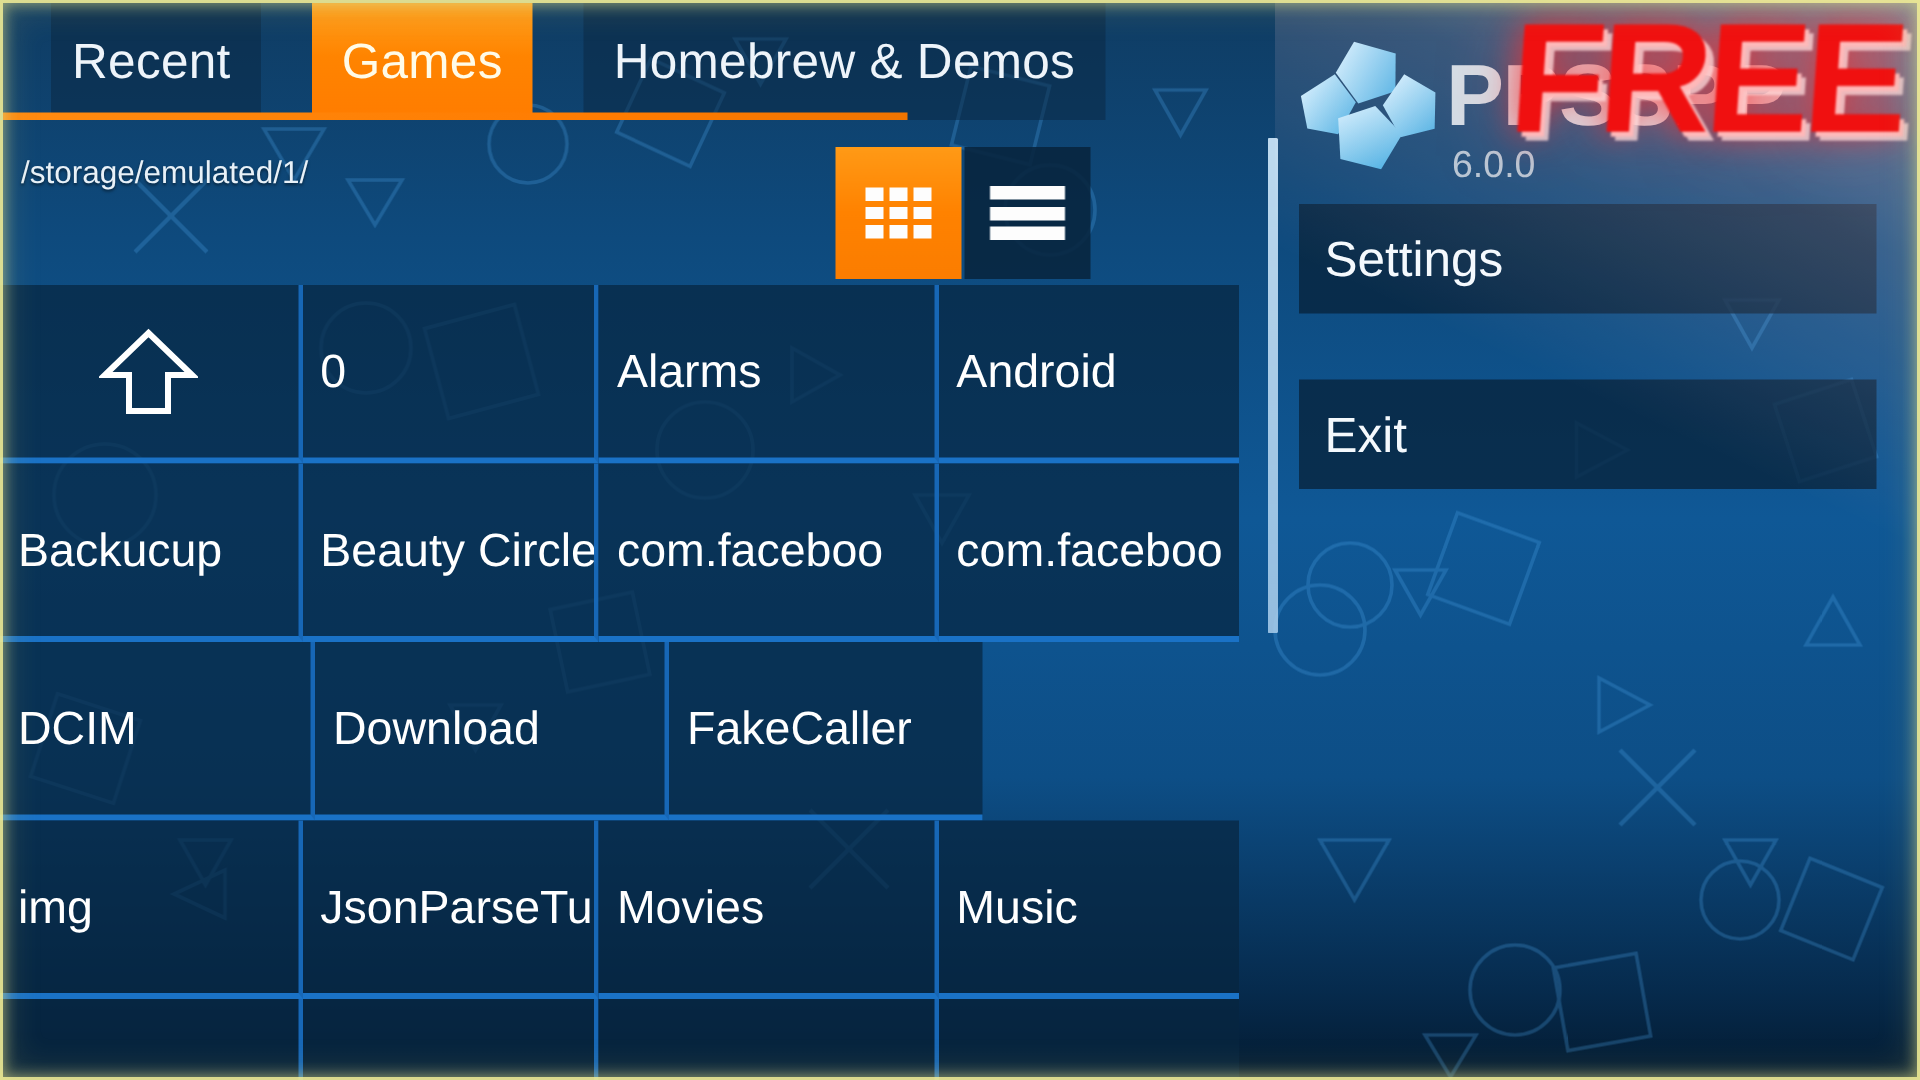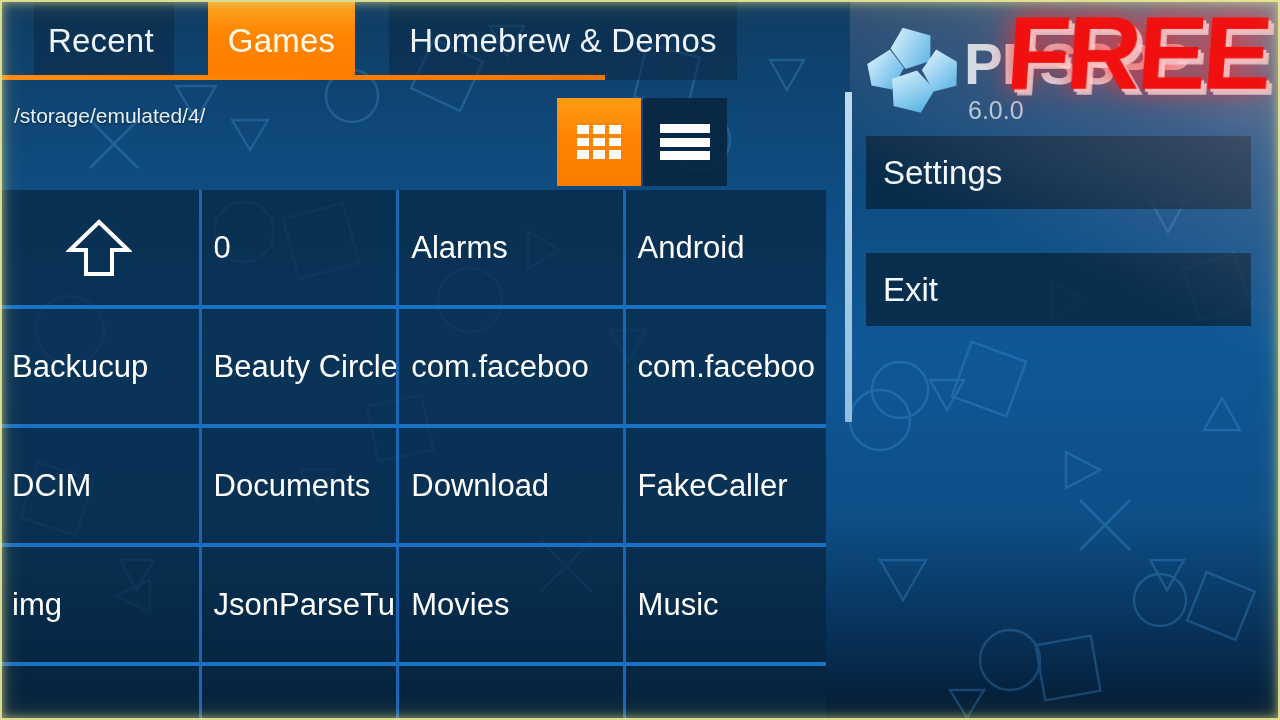--- a/index.html
+++ b/index.html
@@ -270,21 +270,21 @@
       <span>Recent</span>
     </div>
     <div class="tab active">
       <span>Games</span>
     </div>
     <div class="tab plain">
       <span>Homebrew &amp; Demos</span>
     </div>
   </div>
 
-  <div class="pathline">/storage/emulated/4/</div>
+  <div class="pathline">/storage/emulated/1/</div>
 
   <div class="toolbar">
     <div class="tb-btn tb-grid">
       <span class="gridicon">
         <i></i>
           <i></i>
           <i></i>
           <i></i>
           <i></i>
           <i></i>
@@ -334,23 +334,20 @@
         <span class="label">com.faceboo</span>
       </div>
       <div class="fg-cell c3">
         <span class="label">com.faceboo</span>
       </div>
     </div>
 
     <div class="fg-row">
       <div class="fg-cell c0">
         <span class="label">DCIM</span>
-      </div>
-      <div class="fg-cell c1">
-        <span class="label">Documents</span>
       </div>
       <div class="fg-cell c2">
         <span class="label">Download</span>
       </div>
       <div class="fg-cell c3">
         <span class="label">FakeCaller</span>
       </div>
     </div>
 
     <div class="fg-row">

